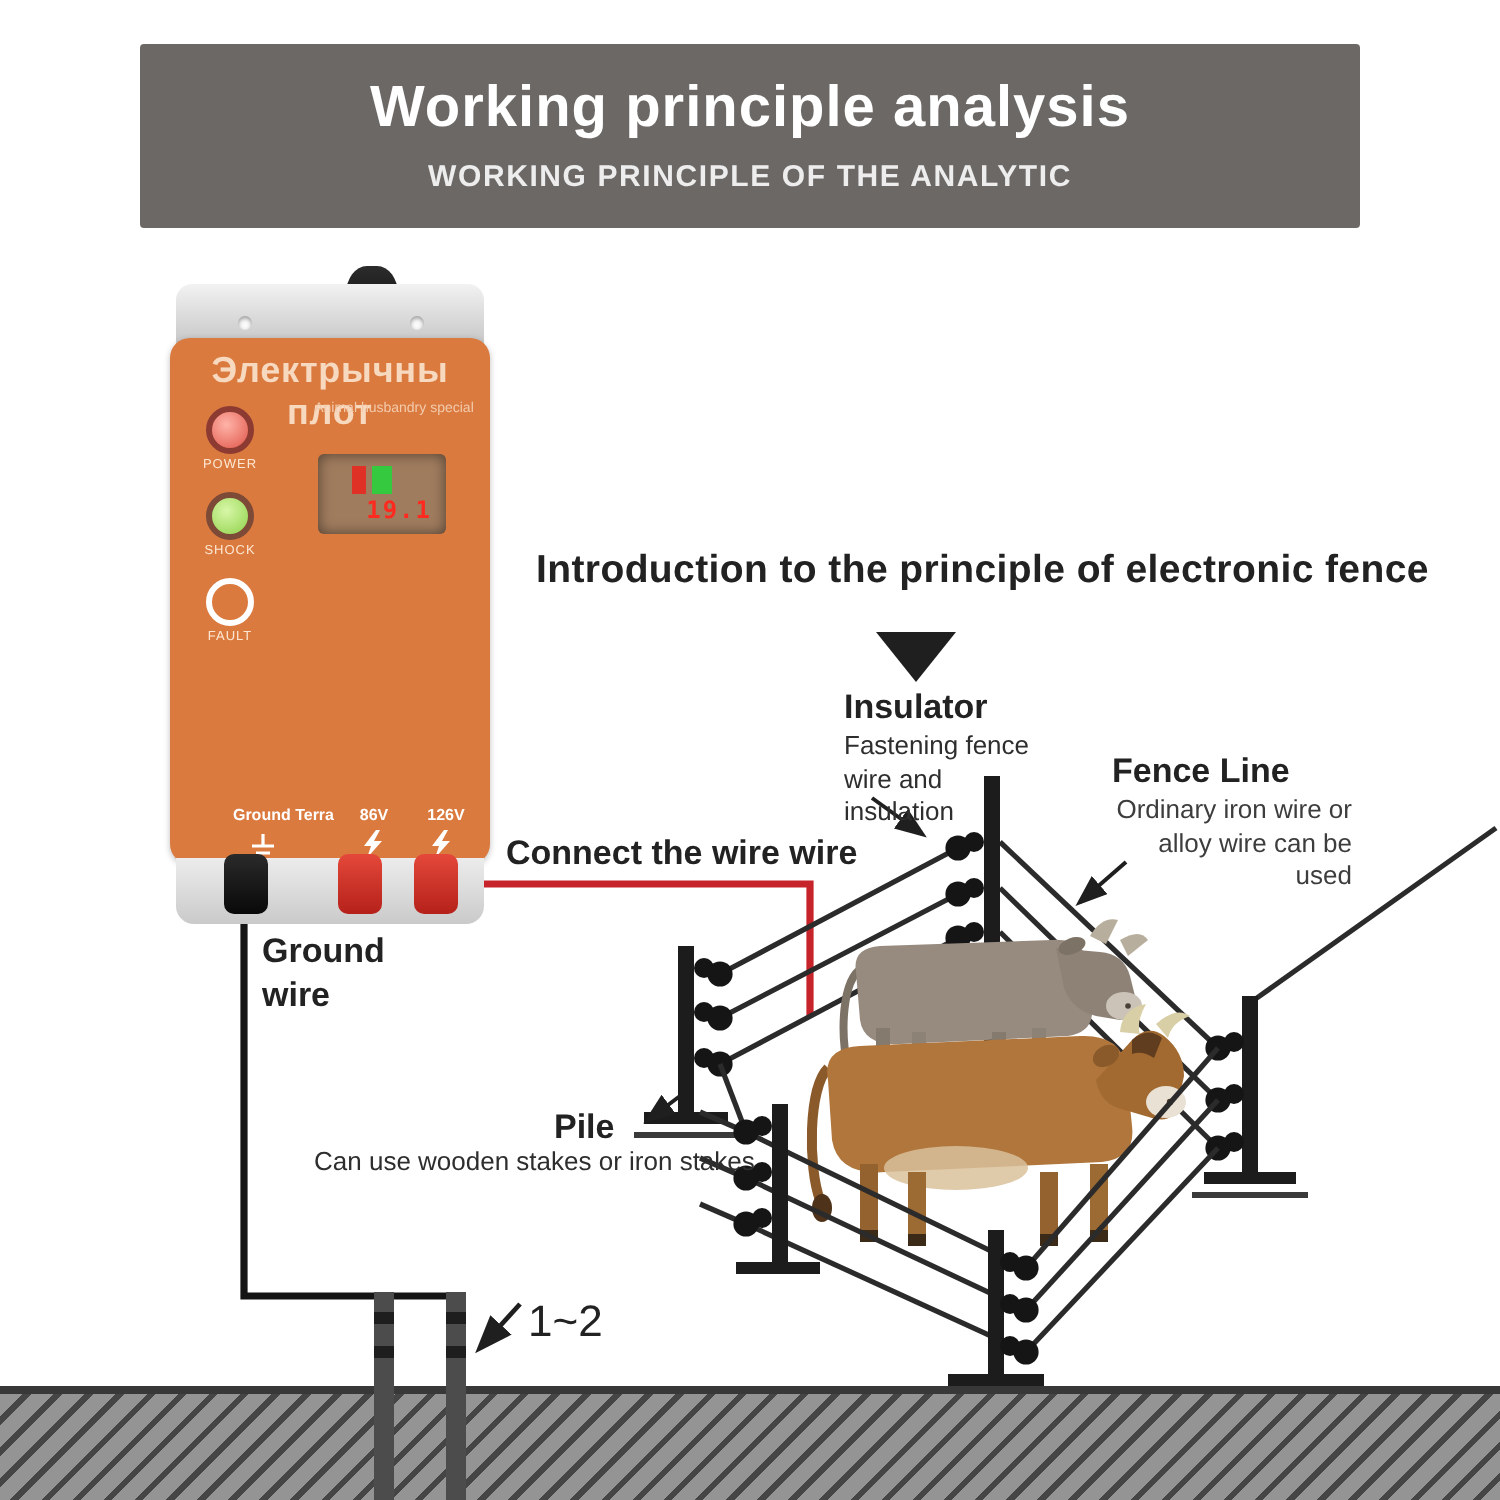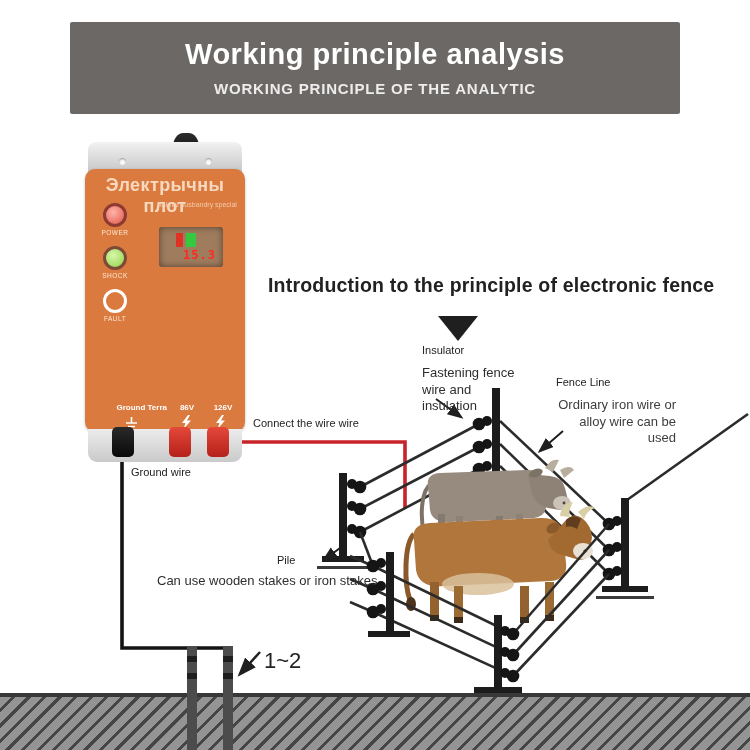--- a/index.html
+++ b/index.html
@@ -39,21 +39,21 @@
             line-height:1.3;letter-spacing:.3px;}
   .term-label{top:234px;font-size:8px;font-weight:700;color:#fff;text-align:center;}
   .dev-bottom{left:3px;top:296px;width:154px;height:33px;background:linear-gradient(180deg,#ececec,#cacaca);border-radius:0 0 9px 9px;}
   .terminal{top:294px;width:22px;height:30px;border-radius:5px;}
   .t-black{background:linear-gradient(180deg,#2a2a2a,#090909);}
   .t-red{background:linear-gradient(180deg,#e4483a,#b5211a);}
 
   
   .ann{z-index:4;color:#222;}
   .intro{left:268px;top:274px;font-size:19.5px;font-weight:600;letter-spacing:.2px;white-space:nowrap;}
-  .lab-b{font-size:11px;font-weight:400;}
+  .lab-b{font-size:17px;font-weight:700;}
   .lab-s{font-size:13px;line-height:1.28;color:#2e2e2e;}
   .insulator-t{left:422px;top:344px;}
   .insulator-d{left:422px;top:365px;width:94px;}
   .fenceline-t{left:556px;top:376px;}
   .fenceline-d{left:556px;top:397px;width:120px;color:#3d3d3d;text-align:right;}
   .connectwire{left:253px;top:417px;white-space:nowrap;}
   .groundwire{left:131px;top:465px;width:66px;line-height:1.3;}
   .pile-t{left:277px;top:554px;}
   .pile-d{left:157px;top:573px;white-space:nowrap;font-size:13px;}
   .steelbar{left:140px;top:628px;font-size:13.5px;font-weight:600;color:#333;white-space:nowrap;}
@@ -235,21 +235,21 @@
           <div class="led-label">SHOCK</div>
         </div>
         <div class="led-item">
           <div class="led led-fault"></div>
           <div class="led-label">FAULT</div>
         </div>
       </div>
       <div class="abs display">
         <div class="abs bar-red"></div>
         <div class="abs bar-green"></div>
-        <div class="abs disp-val">15.3</div>
+        <div class="abs disp-val">19.1</div>
       </div>
       <span class="abs term-label" style="left:10px;width:72px;text-align:right;">Ground Terra</span>
       <span class="abs term-label" style="left:86px;width:32px;">86V</span>
       <span class="abs term-label" style="left:118px;width:40px;">126V</span>
       <svg class="abs" style="left:40px;top:248px;" width="13" height="14">
         <path d="M6.5,0 V6 M1,6 H12 M3,9.5 H10 M5,13 H8" stroke="#fff" stroke-width="1.6" fill="none"></path>
       </svg>
       <svg class="abs" style="left:96px;top:246px;" width="11" height="15">
         <path d="M7,0 L1,8 H4.5 L2.5,14 L10,5.5 H6 L9,0 Z" fill="#fff"></path>
       </svg>

